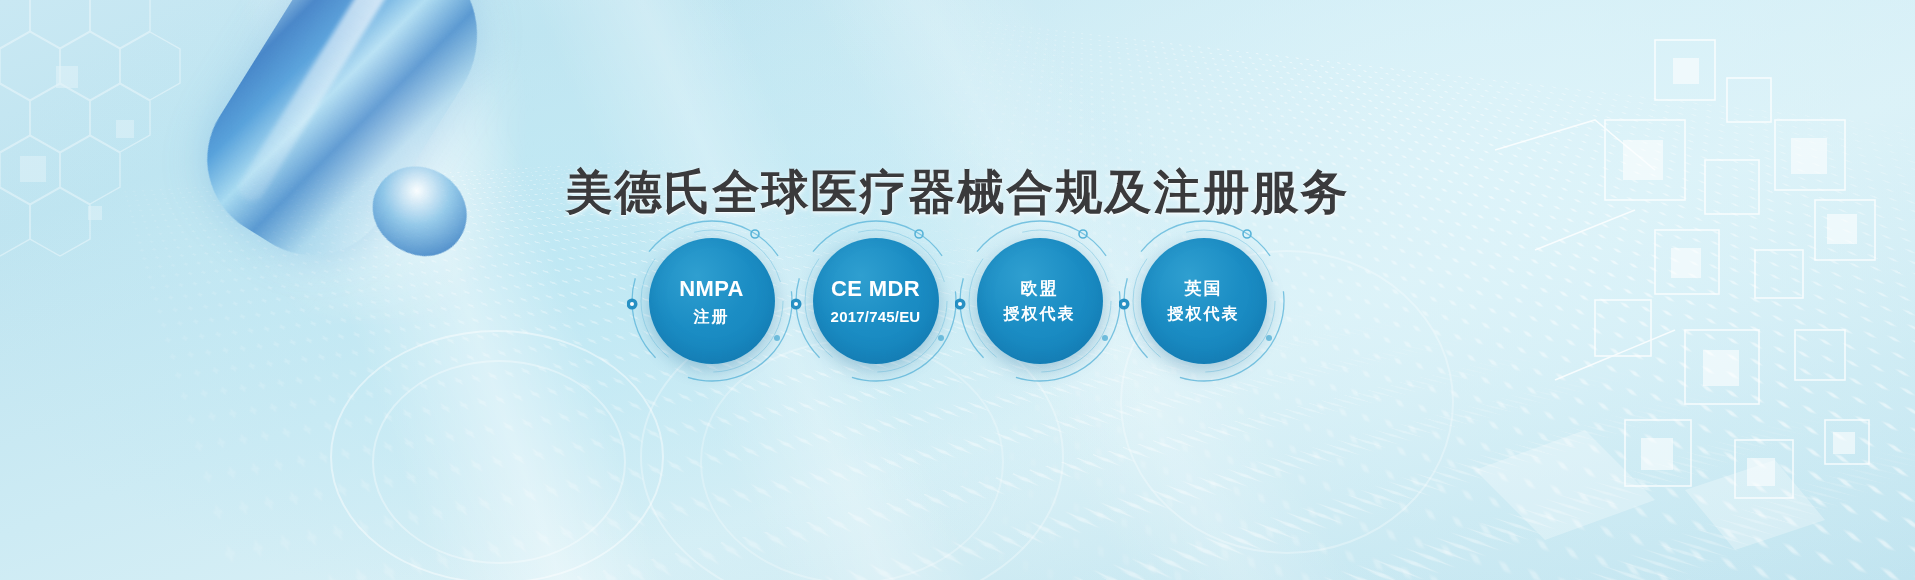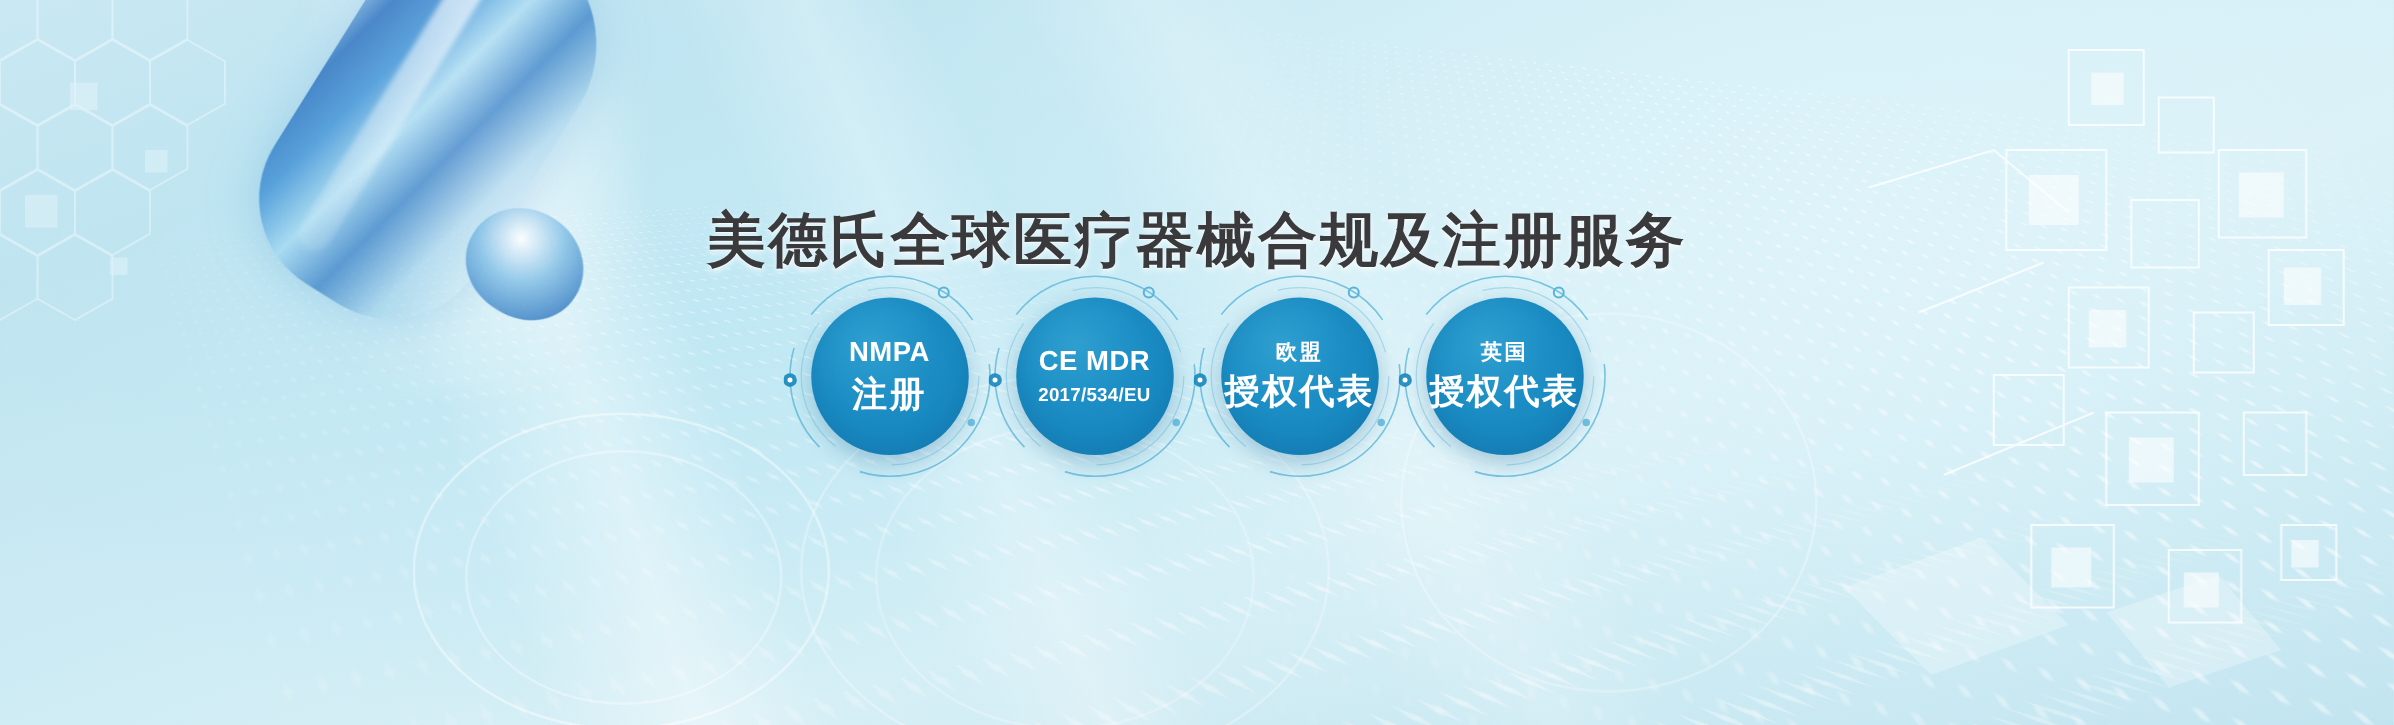--- a/index.html
+++ b/index.html
@@ -136,21 +136,21 @@
     display:flex;flex-direction:column;align-items:center;justify-content:center;
     color:#ffffff;text-align:center;line-height:1.2;
   }
   .badge .l1{
     font-size:22px;font-weight:700;letter-spacing:.4px;white-space:nowrap;
   }
   .badge .l1.cjk{font-size:17px;letter-spacing:2px;}
   .badge .l2{
     font-size:15px;font-weight:700;margin-top:5px;letter-spacing:.2px;white-space:nowrap;
   }
-  .badge .l2.cjk{font-size:28px;letter-spacing:2px;margin-top:4px;}
+  .badge .l2.cjk{font-size:16px;letter-spacing:2px;margin-top:4px;}
 </style>
 </head>
 <body>
 
 <div class="banner">
 
   <div class="bg-layer">
 
     <div class="sweep"></div>
 
@@ -253,21 +253,21 @@
       <svg class="ring" viewBox="0 0 170 170">
         <circle cx="85" cy="85" r="80" fill="none" stroke="#57b3d8" stroke-width="1.3" opacity=".75" stroke-dasharray="150 38 86 30"></circle>
         <circle cx="85" cy="85" r="71" fill="none" stroke="#7ec6e2" stroke-width="1" opacity=".55" stroke-dasharray="110 48"></circle>
         <circle cx="5" cy="88" r="5.5" fill="#1787bf" opacity=".9"></circle>
         <circle cx="5" cy="88" r="2" fill="#ffffff"></circle>
         <circle cx="128" cy="18" r="4" fill="none" stroke="#57b3d8" stroke-width="1.6"></circle>
         <circle cx="150" cy="122" r="3" fill="#57b3d8" opacity=".8"></circle>
       </svg>
       <div class="disc">
         <div class="l1">CE MDR</div>
-        <div class="l2">2017/534/EU</div>
+        <div class="l2">2017/745/EU</div>
       </div>
     </div>
 
 
     <div class="badge">
       <svg class="ring" viewBox="0 0 170 170">
         <circle cx="85" cy="85" r="80" fill="none" stroke="#57b3d8" stroke-width="1.3" opacity=".75" stroke-dasharray="150 38 86 30"></circle>
         <circle cx="85" cy="85" r="71" fill="none" stroke="#7ec6e2" stroke-width="1" opacity=".55" stroke-dasharray="110 48"></circle>
         <circle cx="5" cy="88" r="5.5" fill="#1787bf" opacity=".9"></circle>
         <circle cx="5" cy="88" r="2" fill="#ffffff"></circle>

